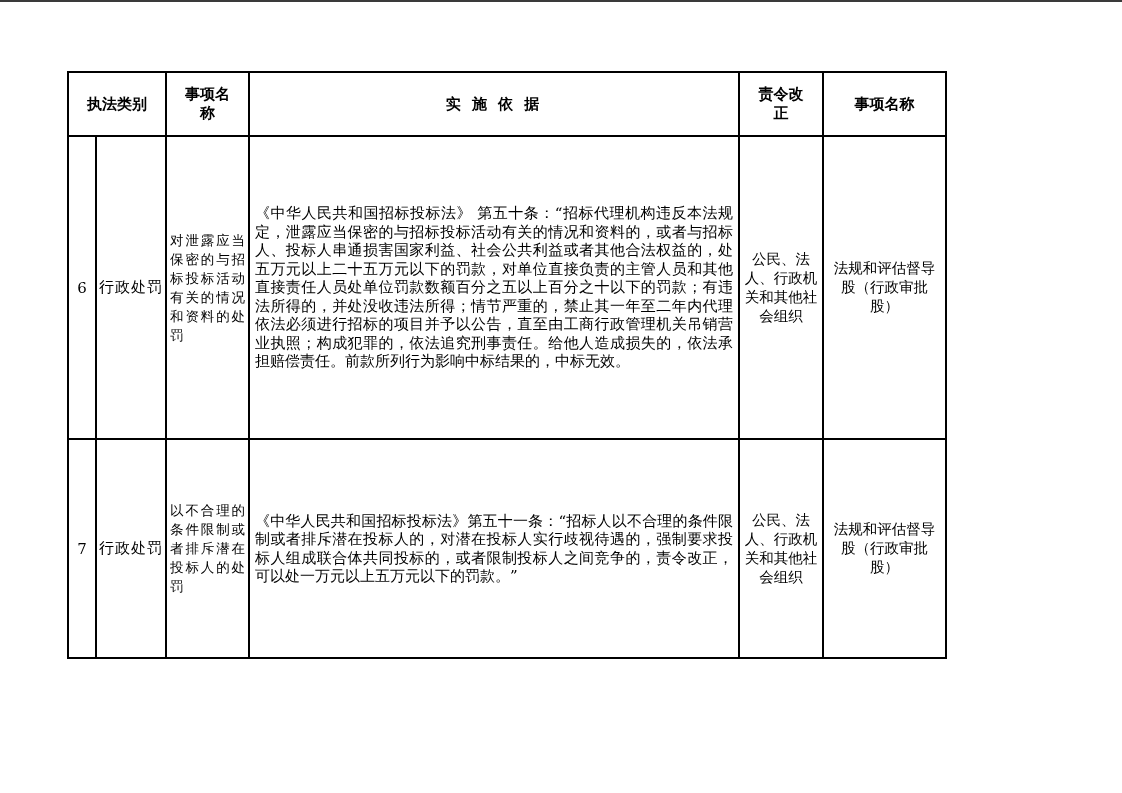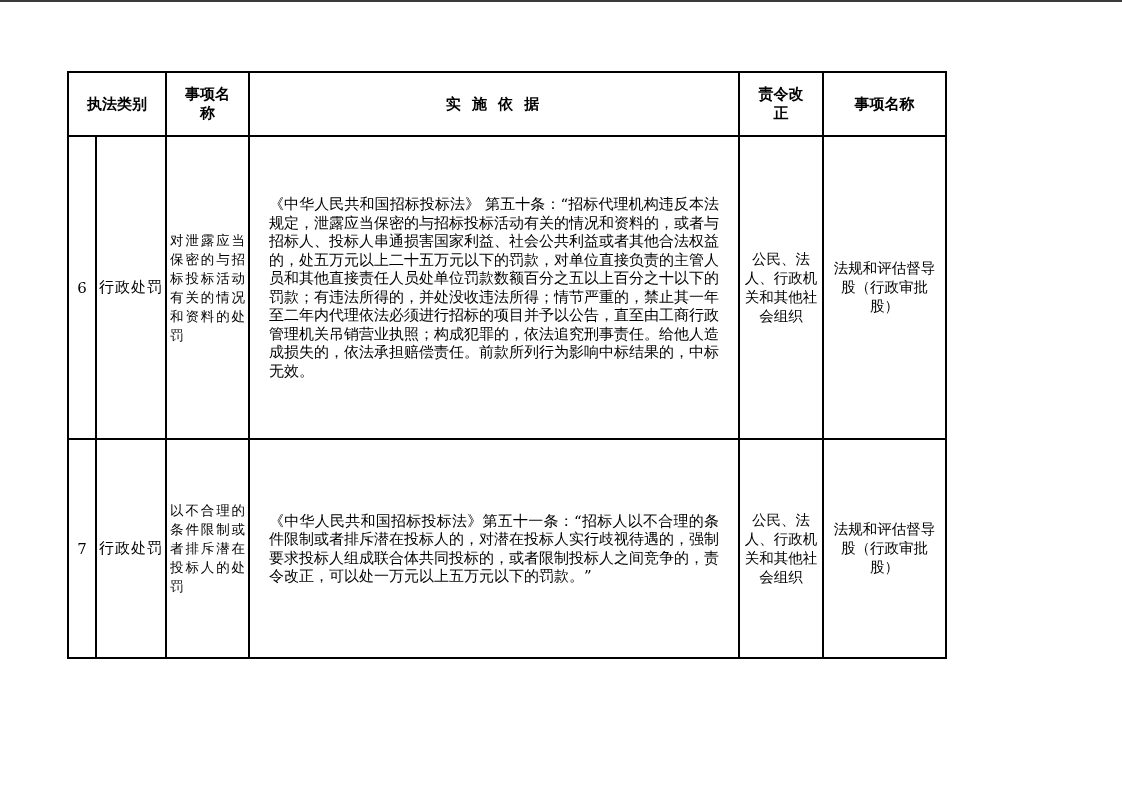--- a/index.html
+++ b/index.html
@@ -60,21 +60,21 @@
   .cell-item {
     text-align: justify;
     font-size: 13.5px;
     line-height: 19px;
     padding: 4px 3px;
   }
   .cell-basis {
     text-align: justify;
     font-size: 15px;
     line-height: 18.5px;
-    padding: 0 19px;
+    padding: 0 5px;
   }
   .cell-target {
     text-align: center;
     font-size: 14.5px;
     line-height: 19px;
     padding: 0 2px;
   }
   .cell-agency {
     text-align: center;
     font-size: 14.5px;

